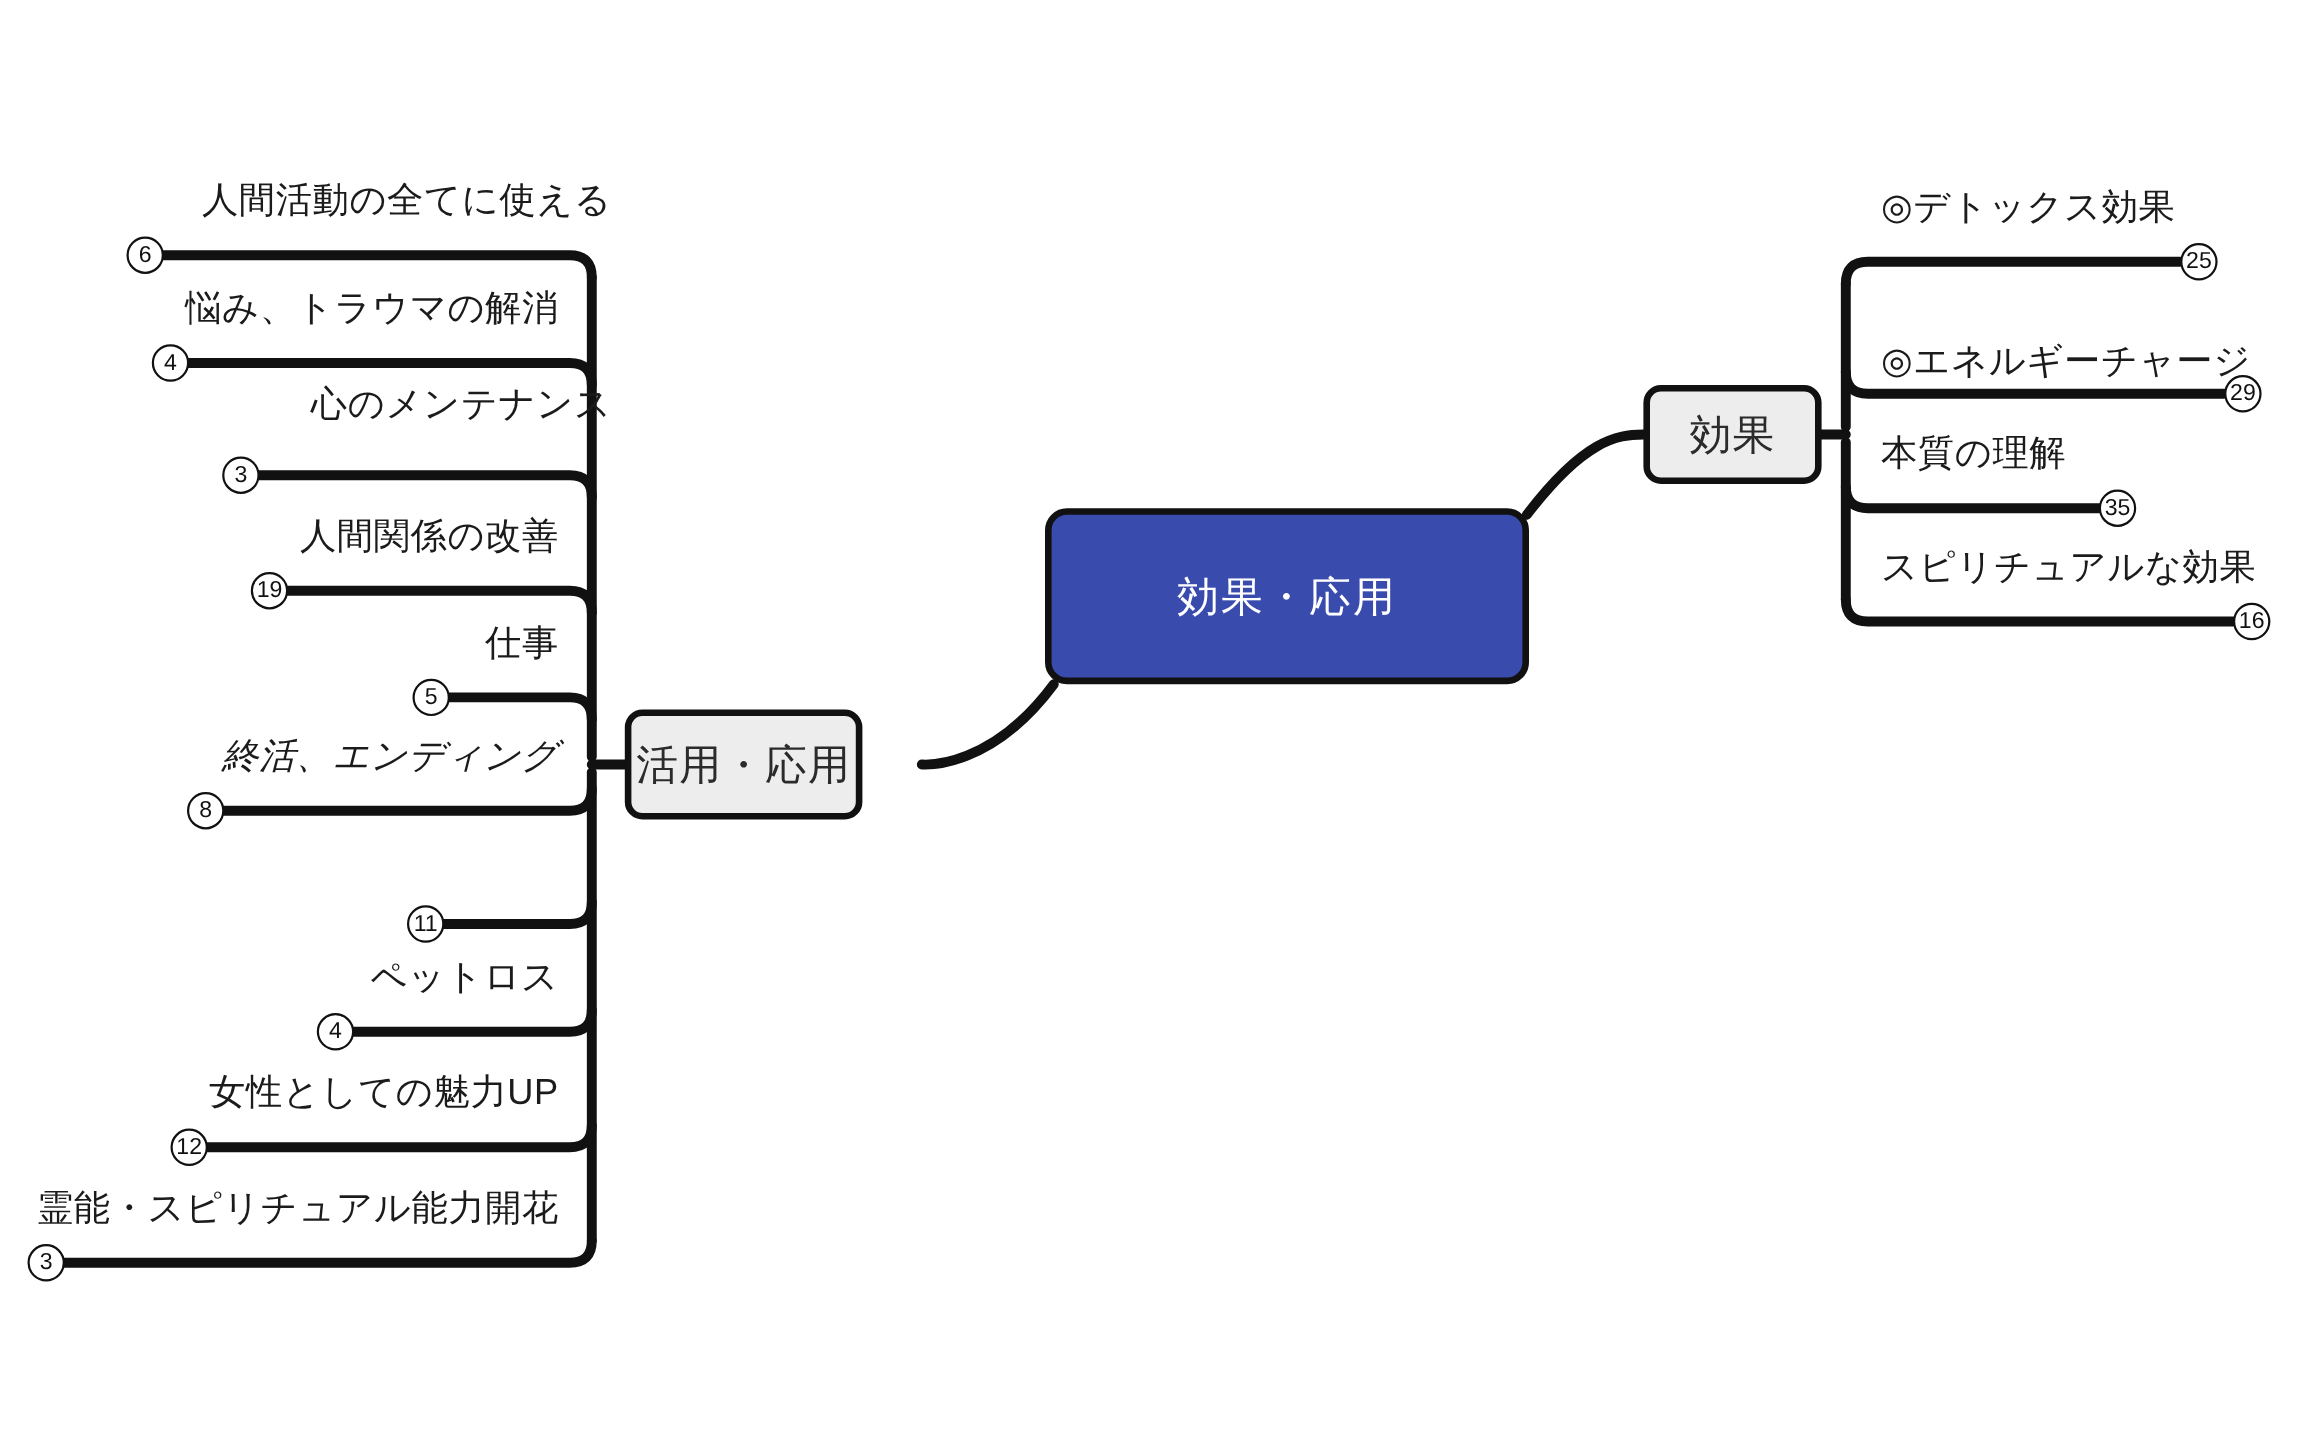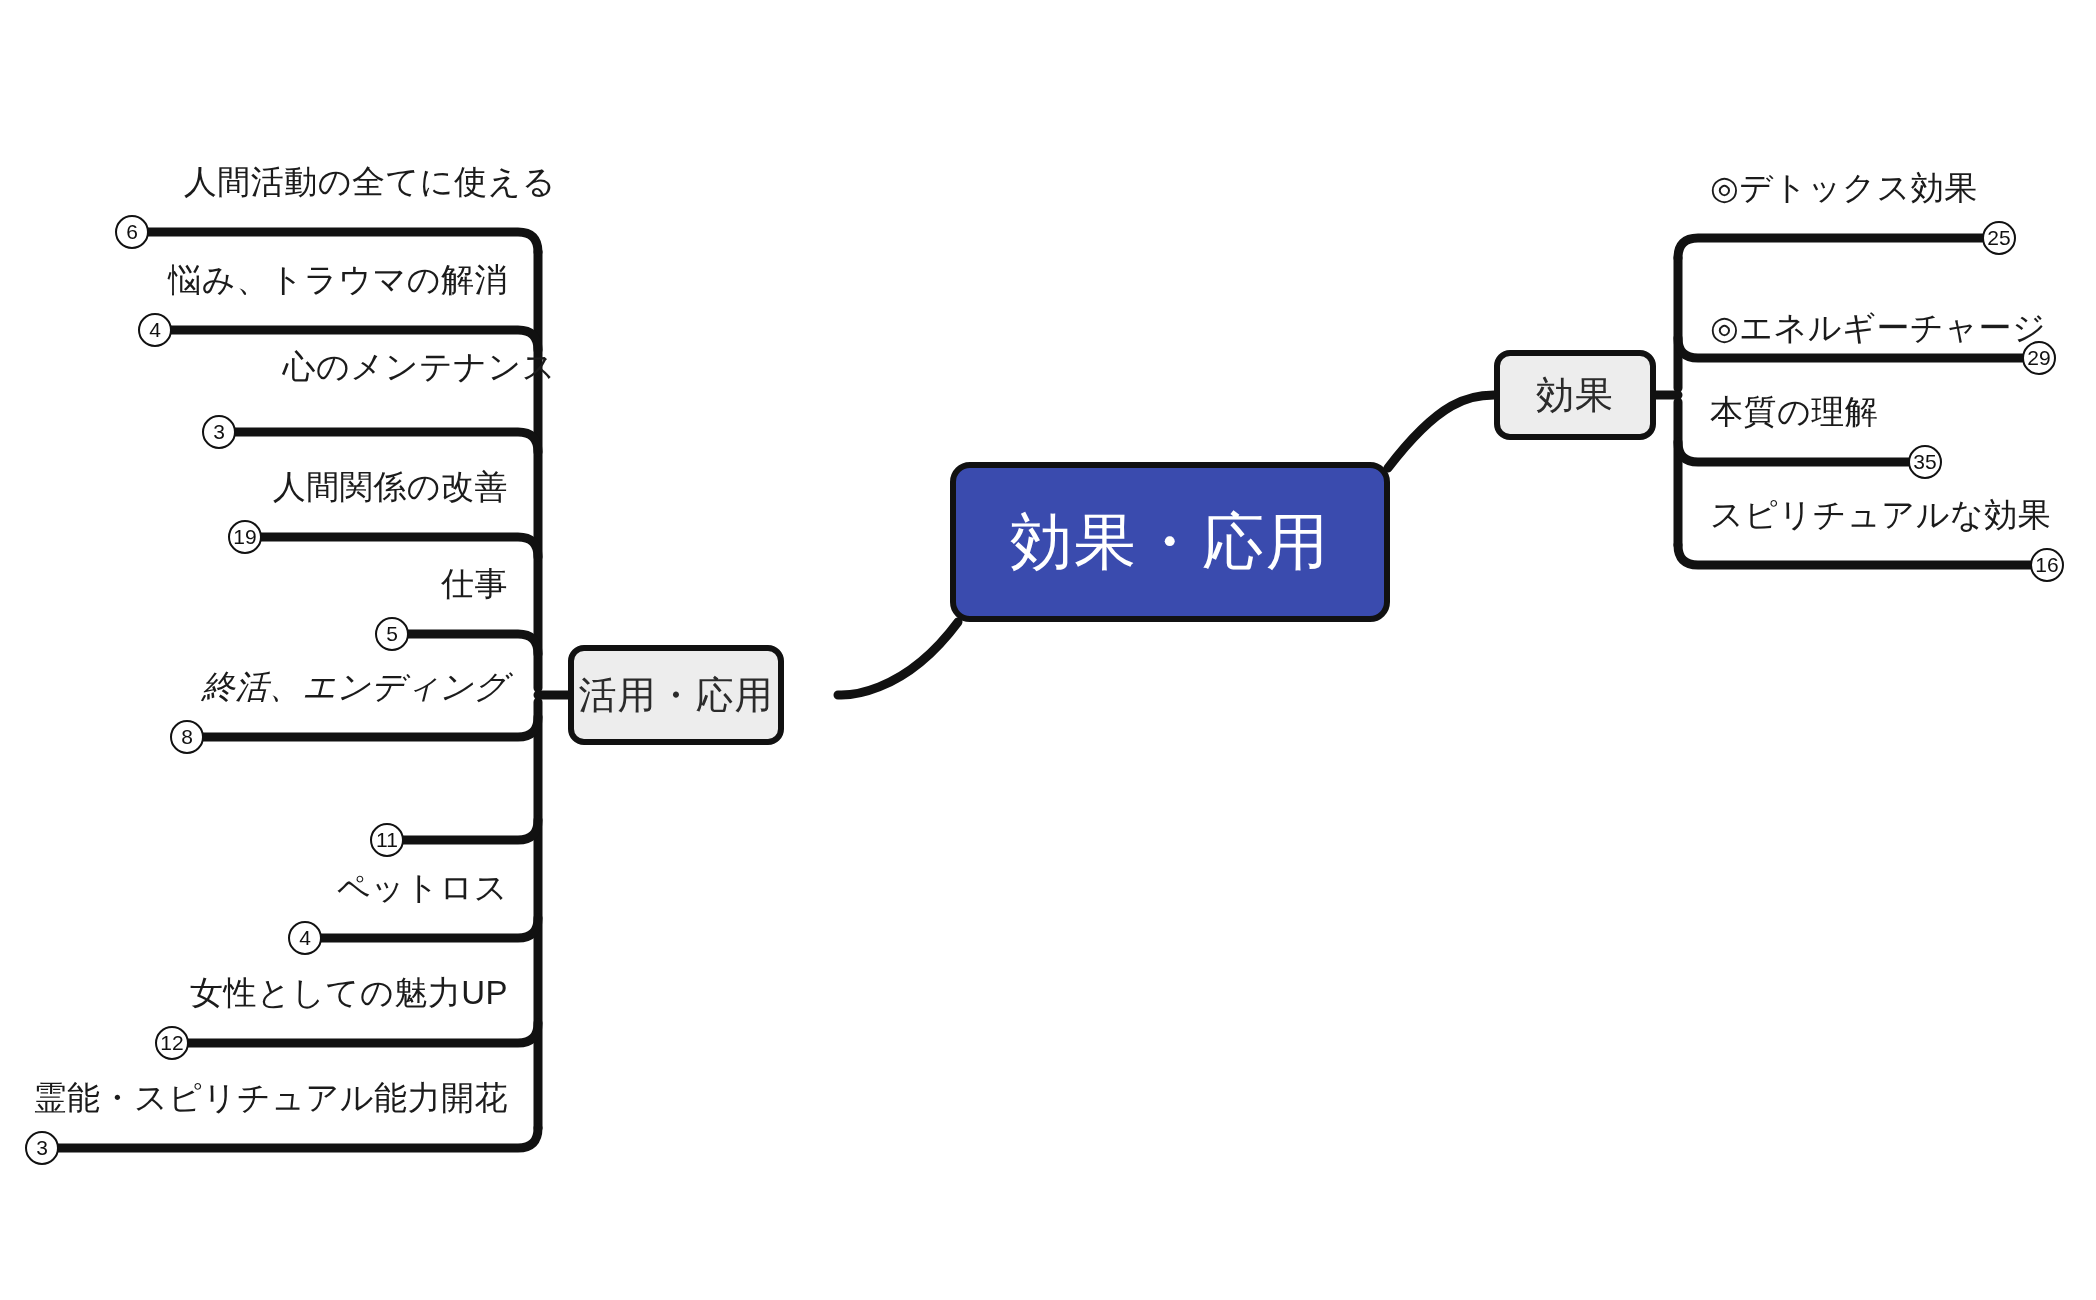--- a/index.html
+++ b/index.html
@@ -32,21 +32,21 @@
     align-items: center;
     justify-content: center;
     border: 6px solid #111111;
     border-radius: 16px;
     white-space: nowrap;
   }
   .node.root {
     background: #3a4bae;
     color: #ffffff;
     border-radius: 20px;
-    font-size: 62px;
+    font-size: 38px;
     letter-spacing: 2px;
     align-items: center;
   }
   .node.branch {
     background: #ededed;
     color: #2b2b2b;
     font-size: 38px;
     letter-spacing: 1px;
   }
   .leaf-label {

